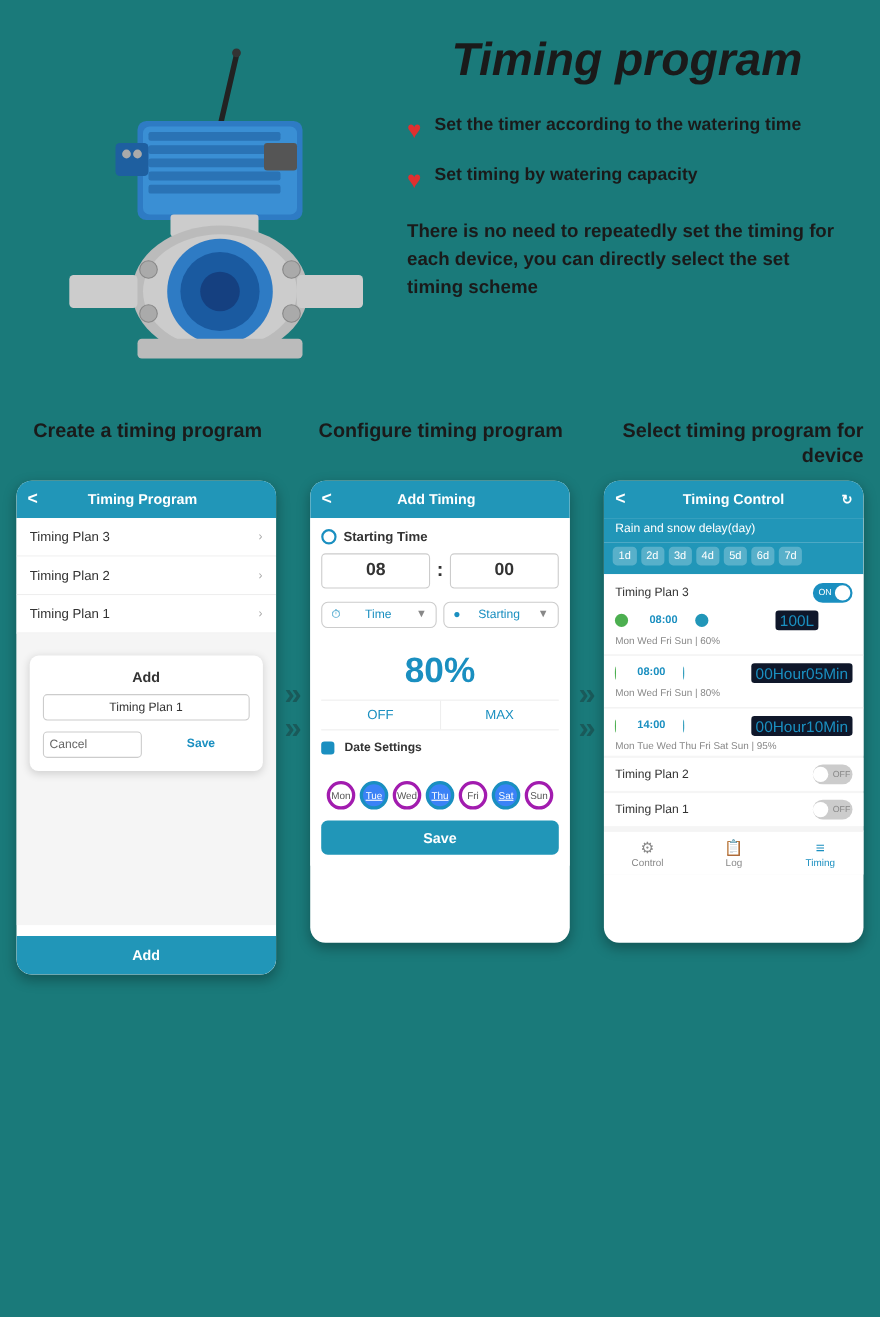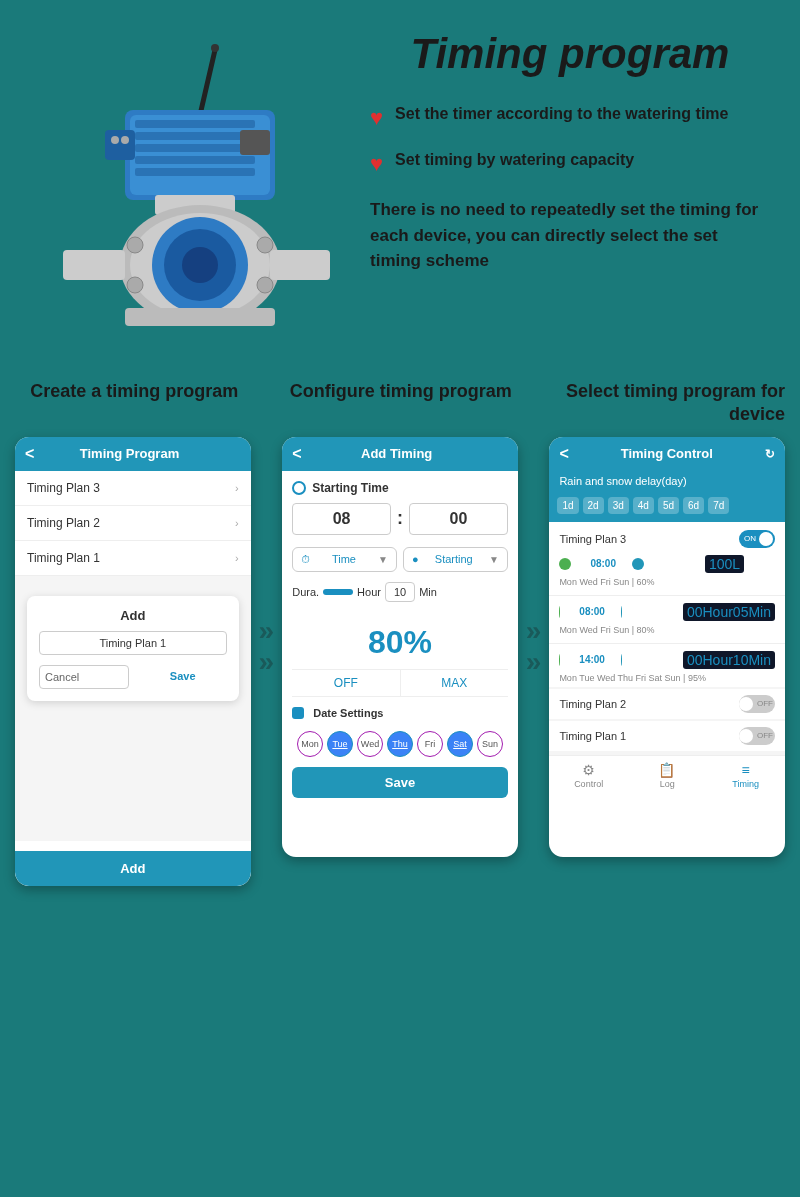--- a/index.html
+++ b/index.html
@@ -311,33 +311,33 @@
       color: #1a8fc0;
     }
     .off-btn { border-right: 1px solid #eee; }
     .date-settings-label {
       display: flex;
       align-items: center;
       gap: 6px;
       font-size: 11px;
       font-weight: bold;
       color: #333;
-      margin-bottom: 12px;
+      margin-bottom: 24px;
     }
     .days-row {
       display: flex;
       gap: 4px;
       margin-bottom: 10px;
       justify-content: center;
     }
     .day-circle {
       width: 26px;
       height: 26px;
       border-radius: 50%;
-      border: 1px solid #a21caf;
+      border: 3px solid #a21caf;
       display: flex;
       align-items: center;
       justify-content: center;
       font-size: 9px;
       color: #555;
       background: white;
     }
     .day-circle.active {
       background: #3b82f6;
       color: white;
@@ -681,27 +681,20 @@
           <div class="sel-btn">
             <span>⏱</span>
             <span>Time</span>
             <span class="icon-sm">▼</span>
           </div>
           <div class="sel-btn">
             <span>●</span>
             <span>Starting</span>
             <span class="icon-sm">▼</span>
           </div>
-        </div>
-        <div class="dura-row">
-          <span>Dura.</span>
-          <div class="dura-box-blue"></div>
-          <span>Hour</span>
-          <div class="dura-box-white">10</div>
-          <span>Min</span>
         </div>
         <div class="percent-big">80%</div>
         <div class="off-max-row">
           <div class="off-btn">OFF</div>
           <div class="max-btn">MAX</div>
         </div>
         <div class="date-settings-label">
           <span class="date-set-icon"></span>
           <span>Date Settings</span>
         </div>

